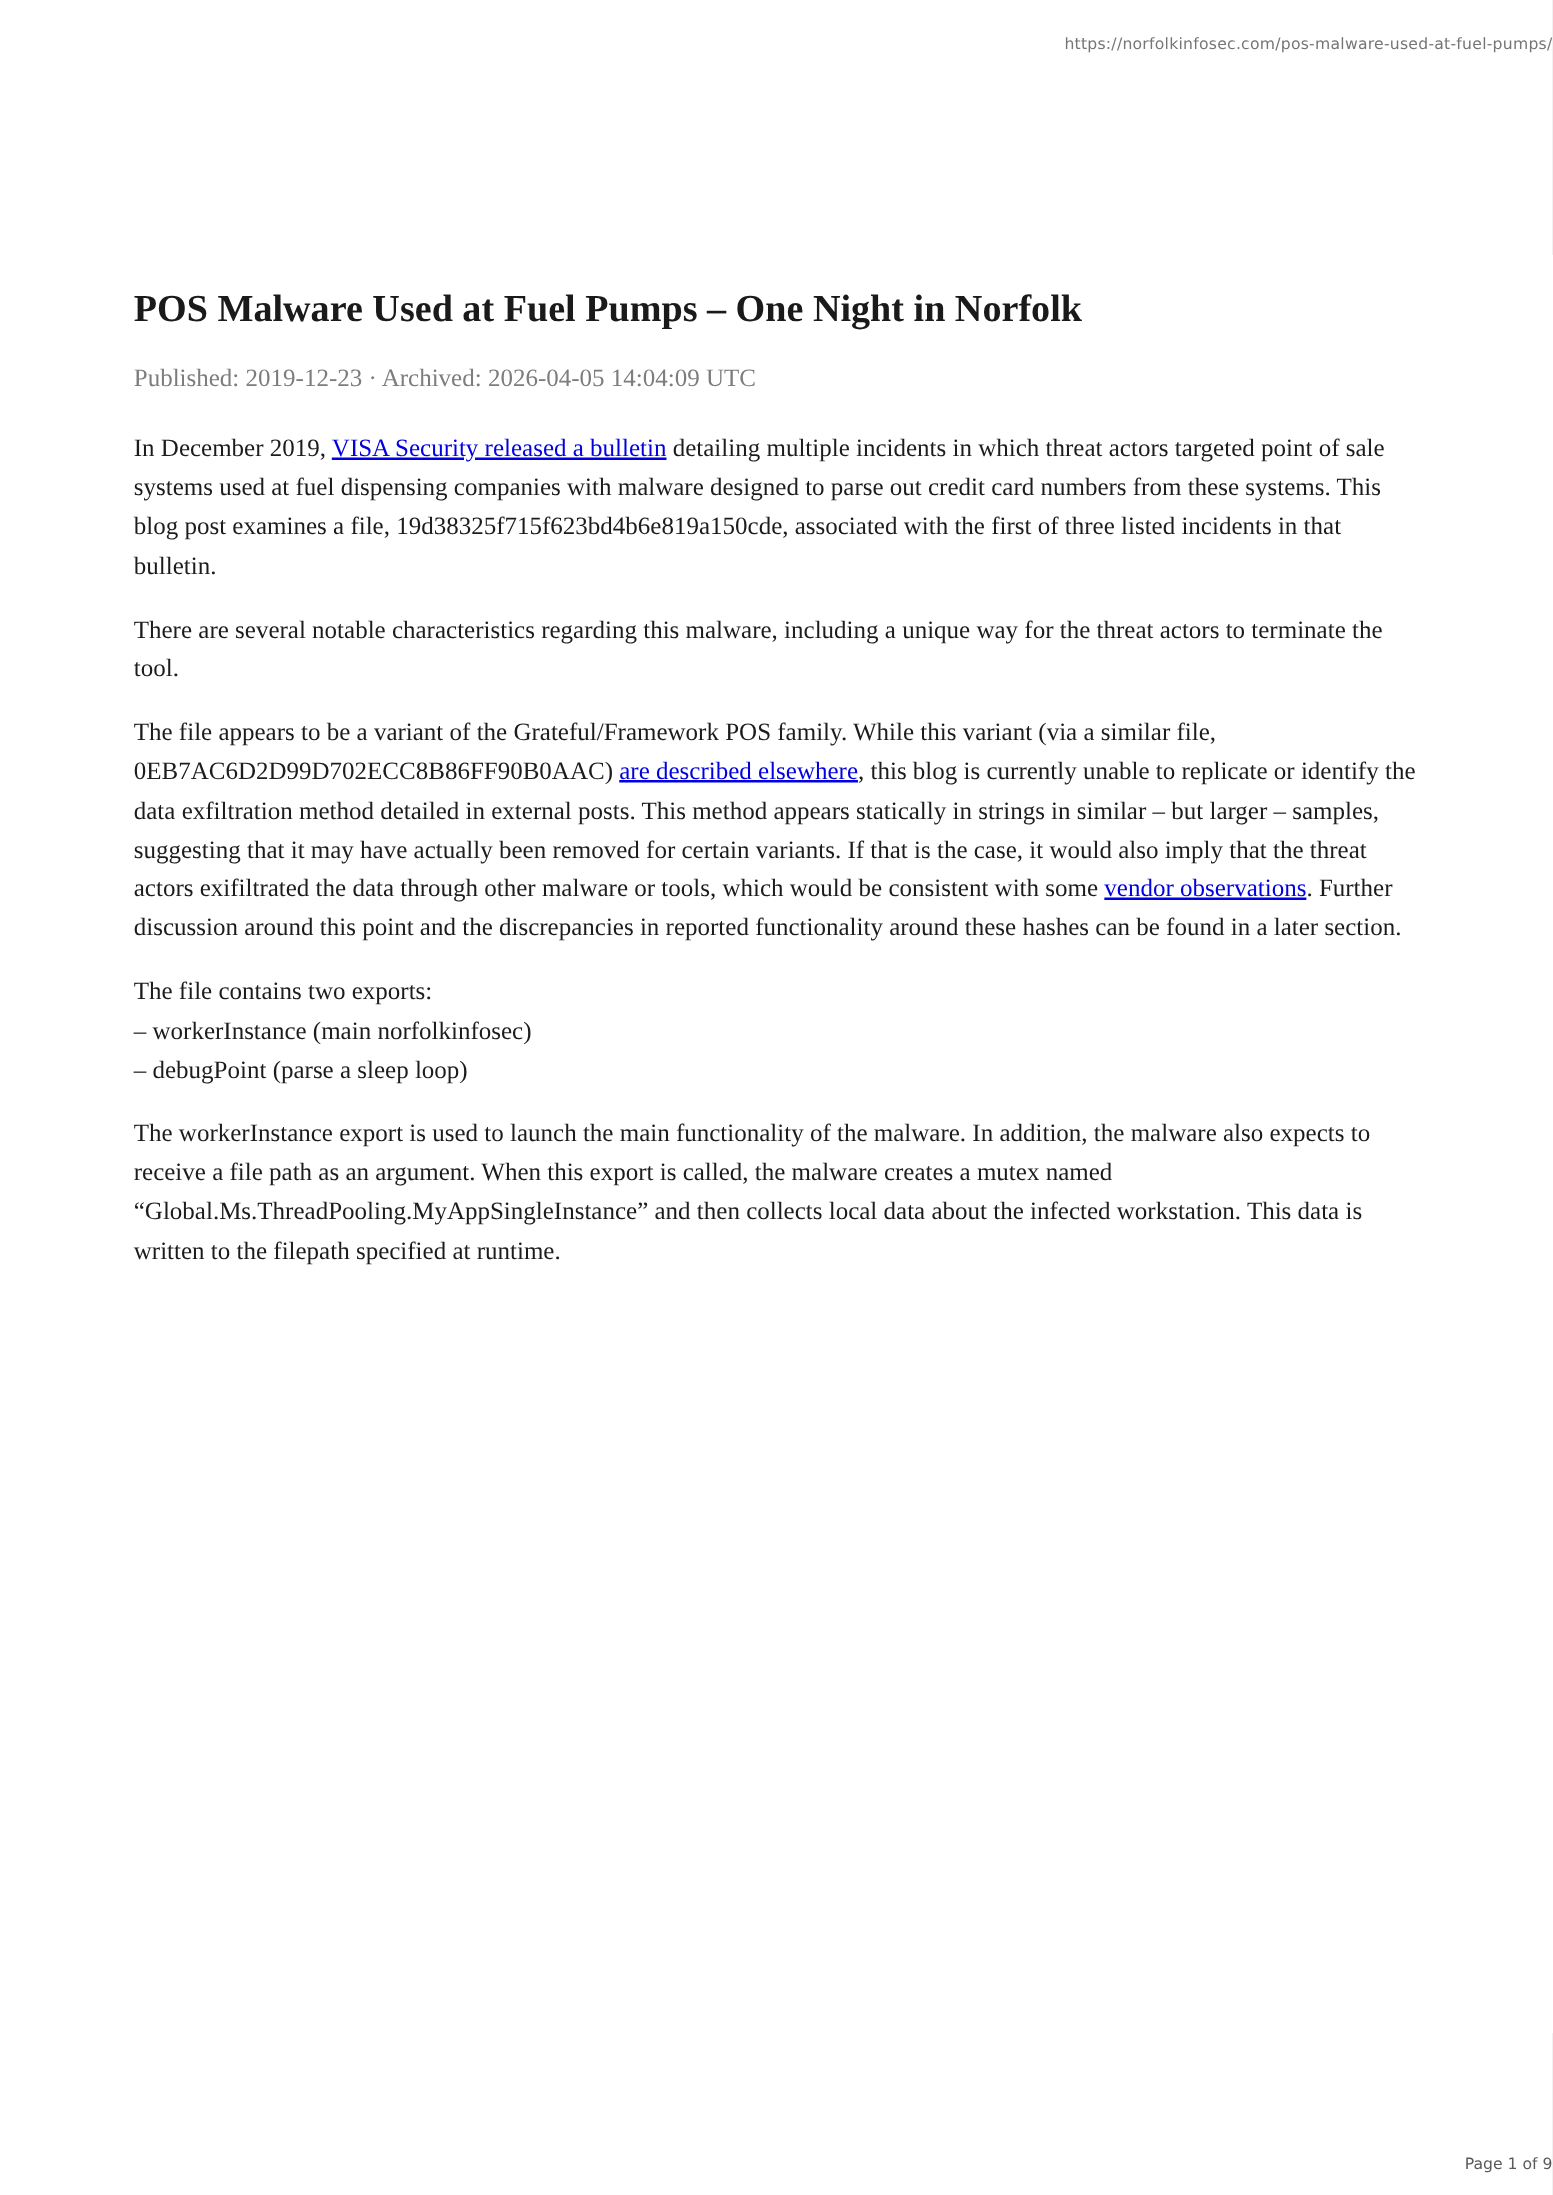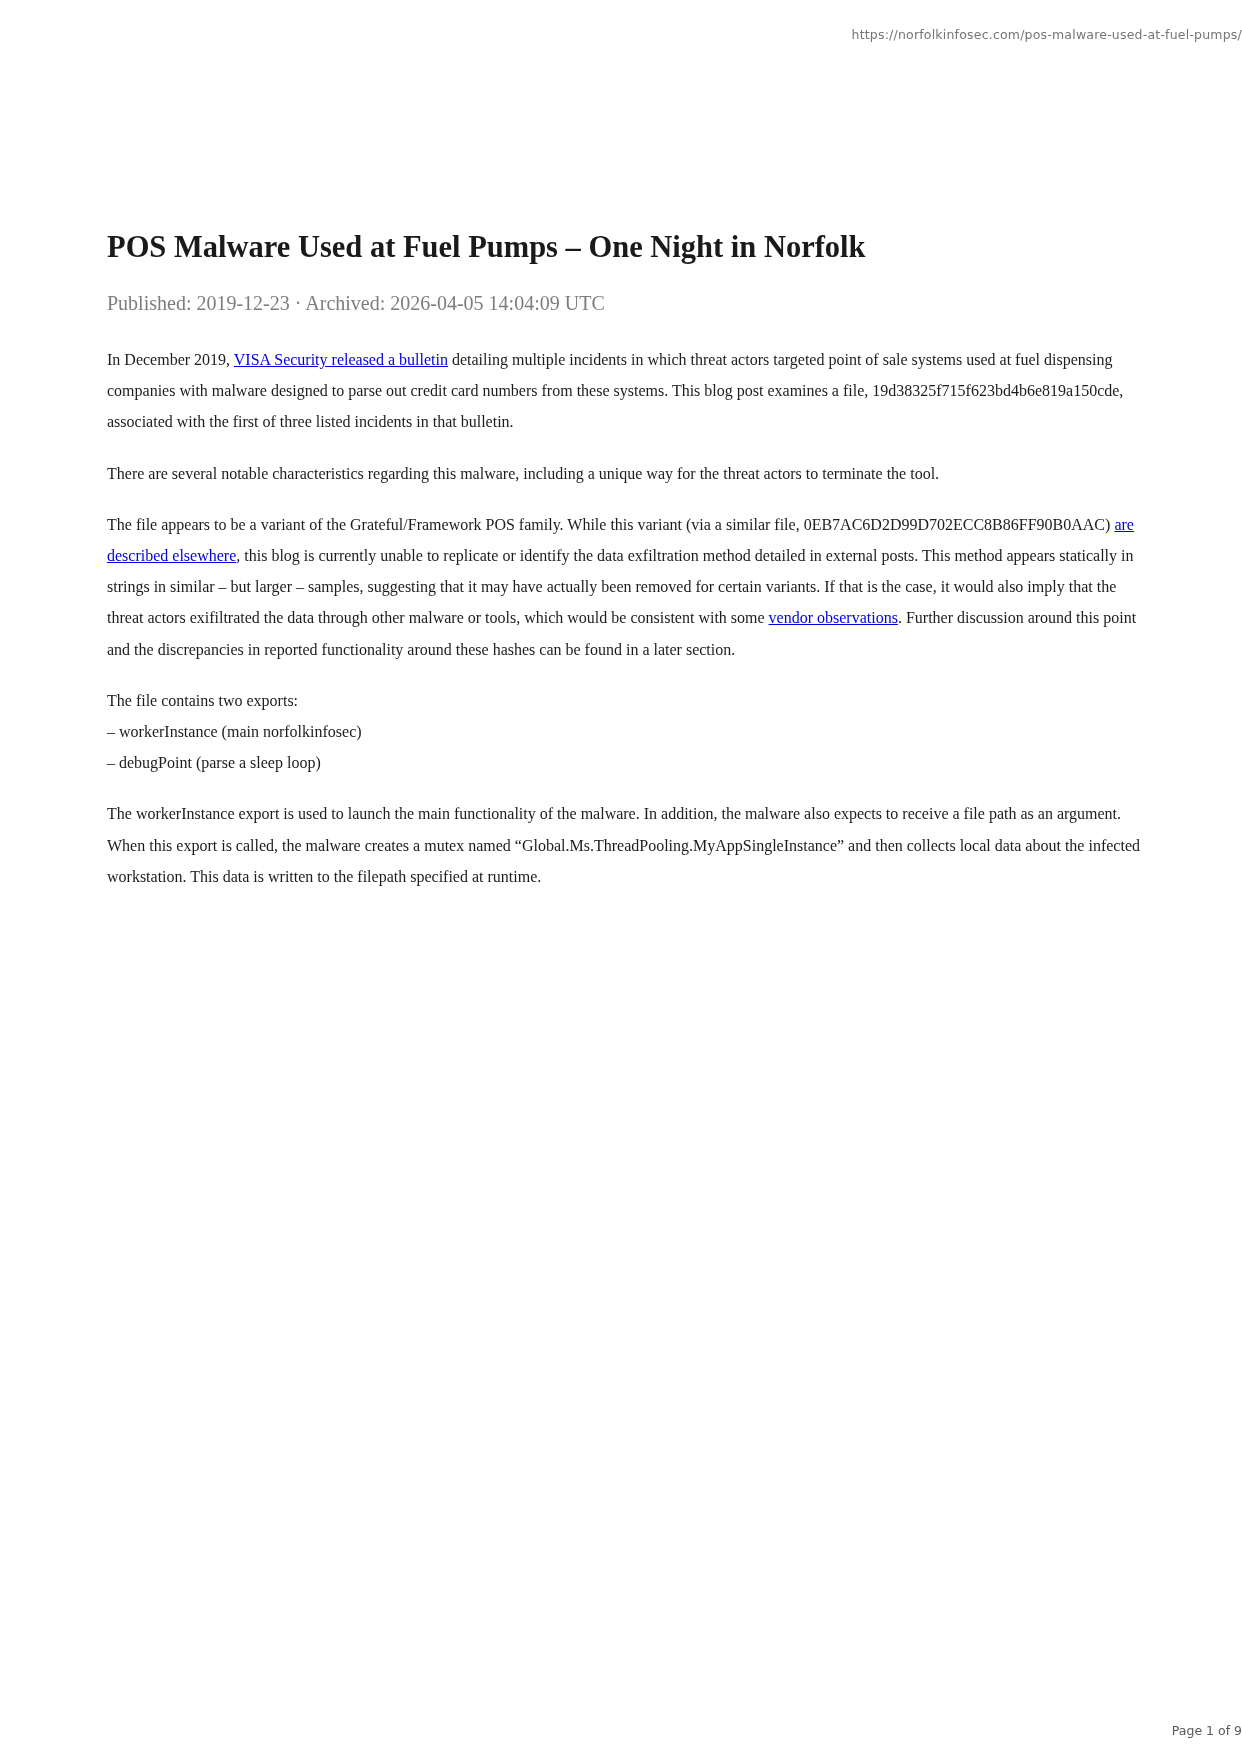--- a/index.html
+++ b/index.html
@@ -36,21 +36,21 @@
     margin: 0 0 26px 0;
   }
   .meta {
     font-family: Liberation Serif, serif;
     font-size: 20px;
     color: #7d7d7d;
     margin: 0 0 29px 0;
   }
   .article p, .article .textblock {
     font-family: "Liberation Serif", "DejaVu Serif", serif;
-    font-size: 16px;
+    font-size: 20px;
     line-height: 31.2px;
     color: #1c1c1c;
     margin: 0 0 20px 0;
   }
   .article a {
     color: #0000e0;
     text-decoration: underline;
     cursor: pointer;
   }
   .footer {

